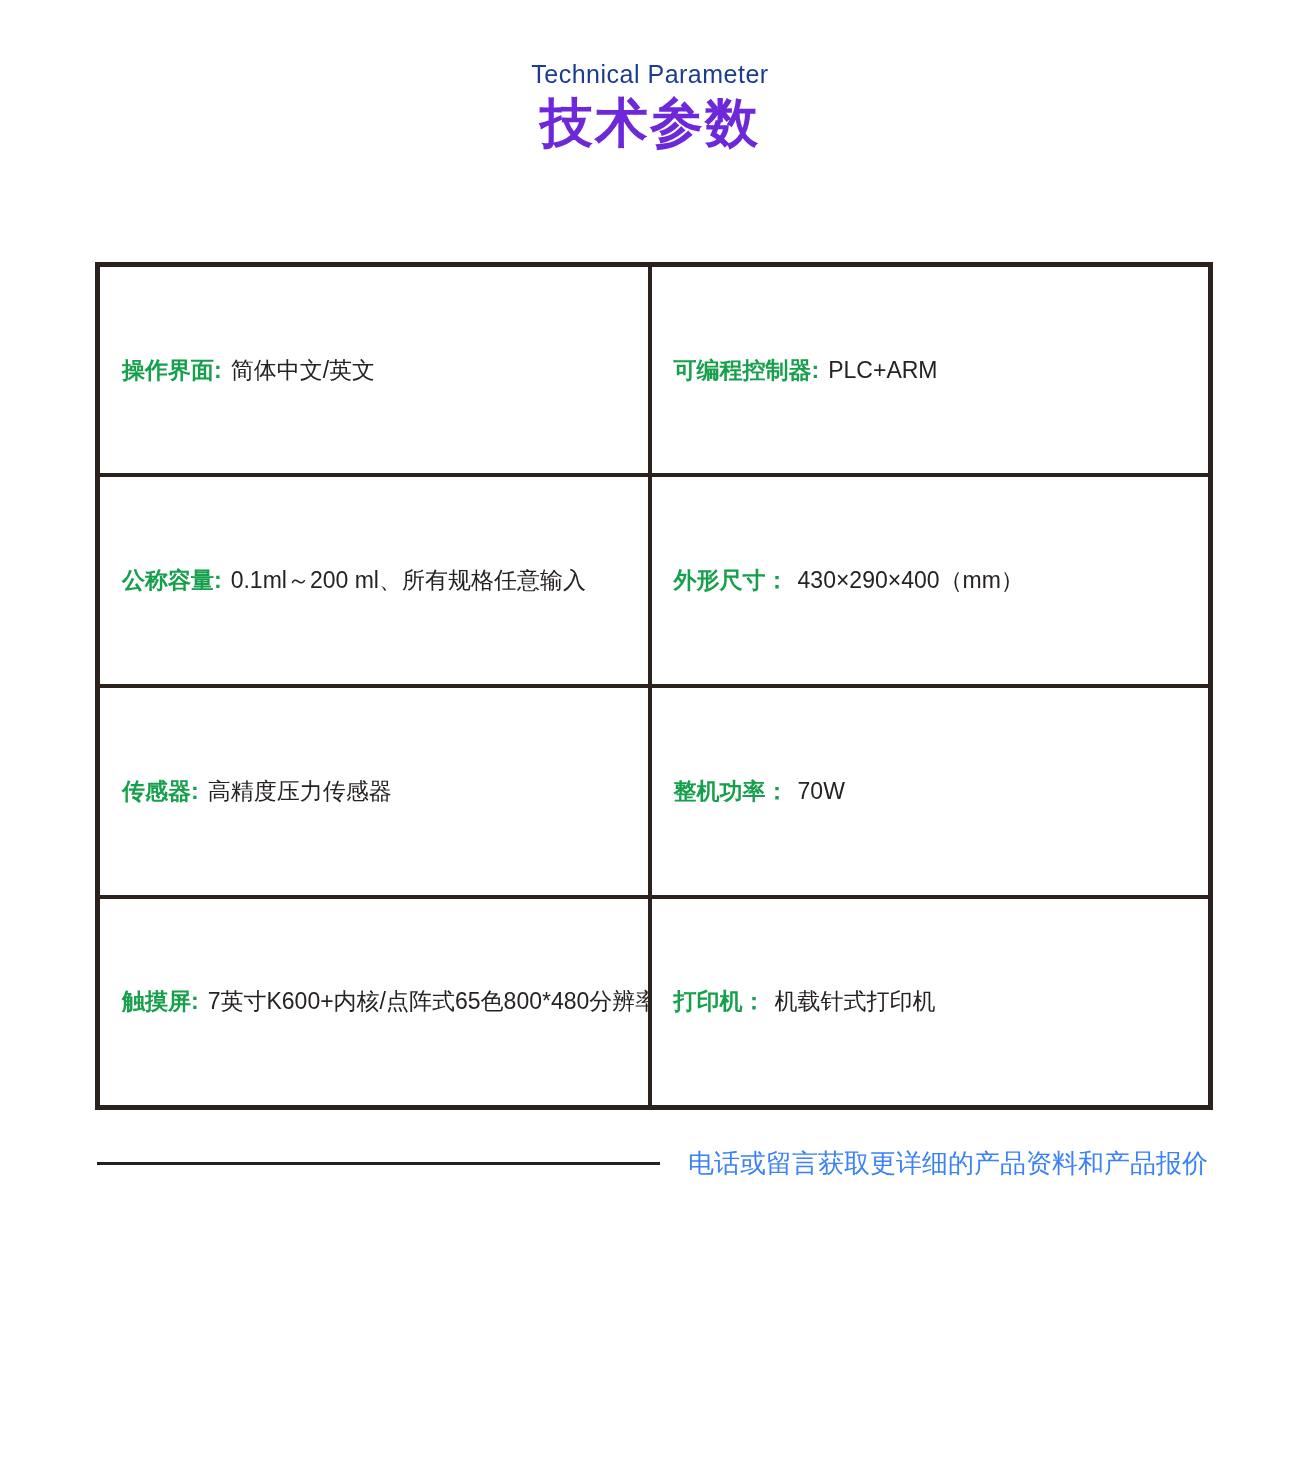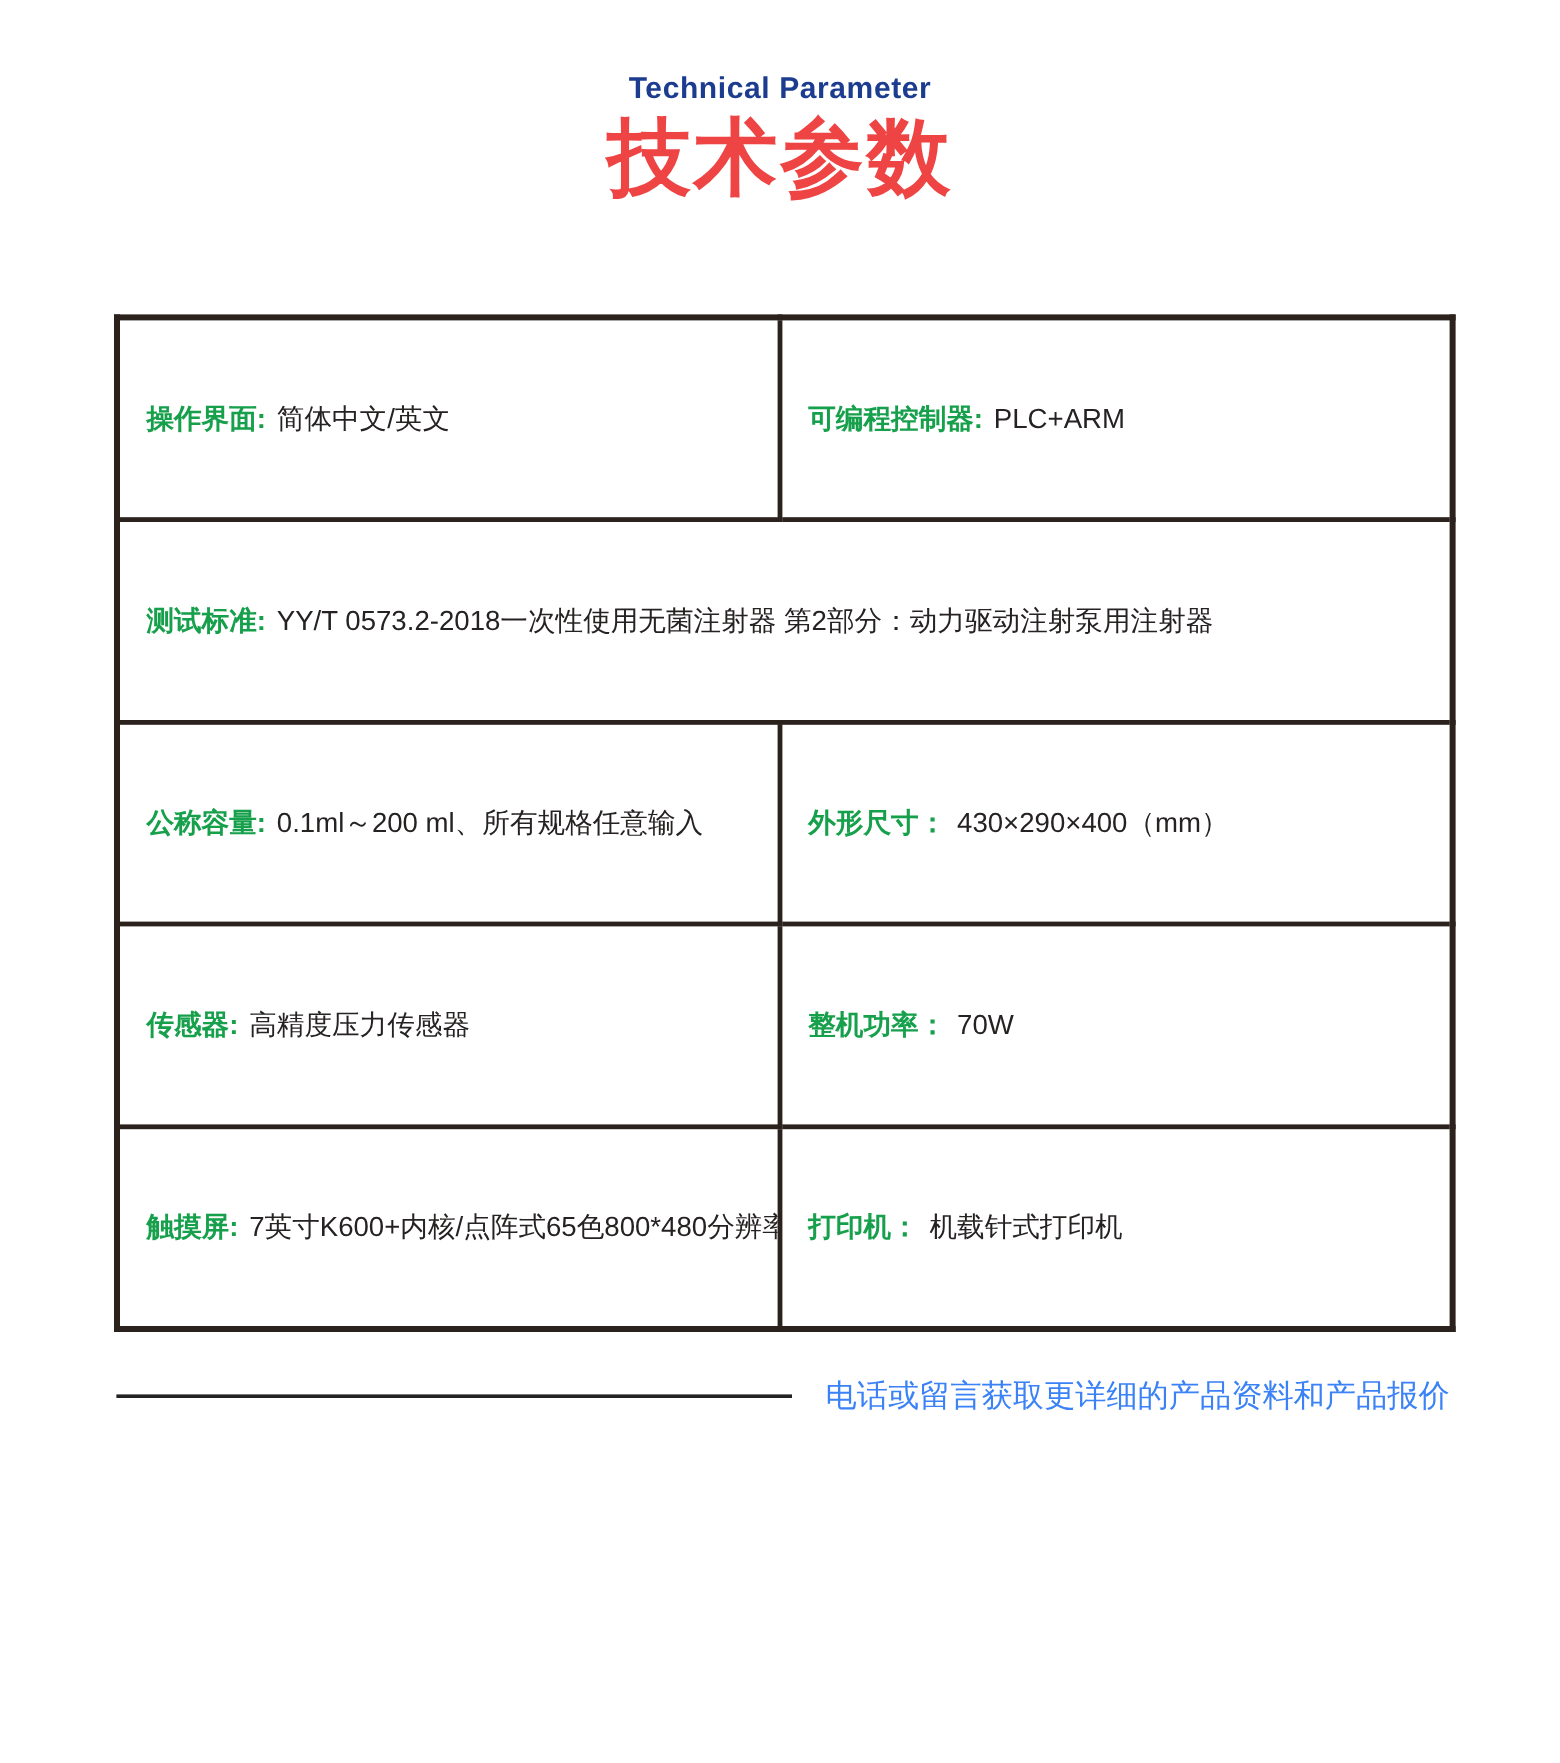--- a/index.html
+++ b/index.html
@@ -19,30 +19,30 @@
   .header {
     position: absolute;
     top: 0;
     left: 0;
     width: 100%;
     text-align: center;
   }
   .subtitle {
     margin-top: 60px;
     font-size: 25px;
-    font-weight: bold;
+    font-weight: normal;
     color: #1c3d8f;
     letter-spacing: 0.5px;
   }
   .title {
     margin: 6px 0 14px 0;
-    font-size: 70px;
+    font-size: 53px;
     line-height: 1.05;
     font-weight: bold;
-    color: #ef4444;
+    color: #6d28d9;
     letter-spacing: 2px;
   }
   
   .spec-table-wrap {
     position: absolute;
     top: 262px;
     left: 95px;
     width: 1118px;
   }
   table.spec {
@@ -121,25 +121,20 @@
       <tbody>
         <tr>
           <td>
             <span class="lbl">操作界面:</span><span class="val">简体中文/英文</span>
           </td>
           <td>
             <span class="lbl">可编程控制器:</span><span class="val">PLC+ARM</span>
           </td>
         </tr>
         <tr>
-          <td colspan="2">
-            <span class="lbl">测试标准:</span><span class="val">YY/T 0573.2-2018一次性使用无菌注射器 第2部分：动力驱动注射泵用注射器</span>
-          </td>
-        </tr>
-        <tr>
           <td>
             <span class="lbl">公称容量:</span><span class="val">0.1ml～200 ml、所有规格任意输入</span>
           </td>
           <td>
             <span class="lbl">外形尺寸：</span><span class="val">430×290×400（mm）</span>
           </td>
         </tr>
         <tr>
           <td>
             <span class="lbl">传感器:</span><span class="val">高精度压力传感器</span>

